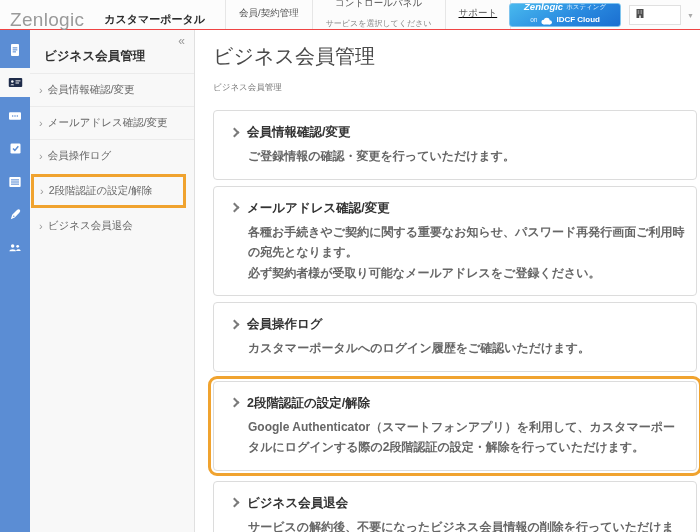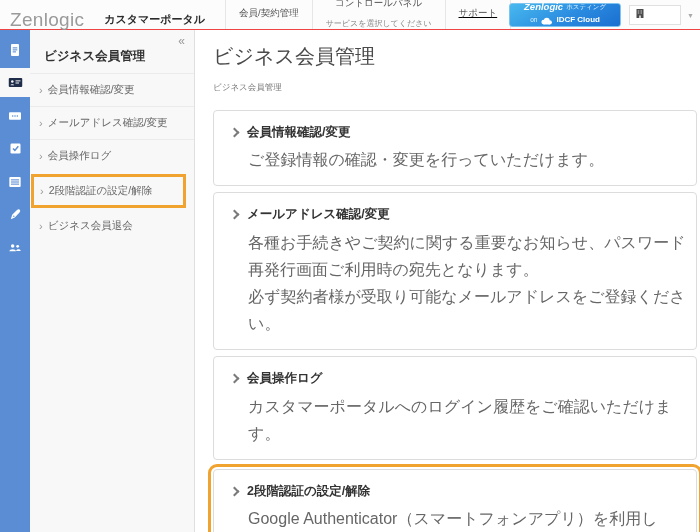--- a/index.html
+++ b/index.html
@@ -61,21 +61,21 @@
   .breadcrumb { font-size:8.5px; color:#777; margin-top:13px; }
   .cards { margin-top:16px; width:484px; }
   .card { background:#fff; border:1px solid #dcdcdc; border-radius:4px;
     padding:13px 10px 12px 17px; margin-bottom:6px; cursor:pointer; }
   .card.highlighted { outline:3px solid #f0a32f; outline-offset:2px; margin:9px 0 10px; }
   .card-title-row { display:flex; align-items:center; }
   .chev { width:7px; height:7px; border-top:2px solid #7a7a7a; border-right:2px solid #7a7a7a;
     transform:rotate(45deg); margin-right:9px; flex:0 0 auto; }
   .card-title { font-size:12.5px; font-weight:bold; color:#333; line-height:1.3; }
   .card-desc { margin:6px 0 0 17px; }
-  .card-desc .line { font-size:16px; color:#666; line-height:1.7; }
+  .card-desc .line { font-size:12px; color:#666; line-height:1.7;font-weight:bold; }
 </style>
 </head>
 <body>
 
 <div class="page">
 
   <div class="header">
     <div class="logo">
       <span class="brand">Zenlogic</span>
       <span class="brand-suffix">カスタマーポータル</span>

